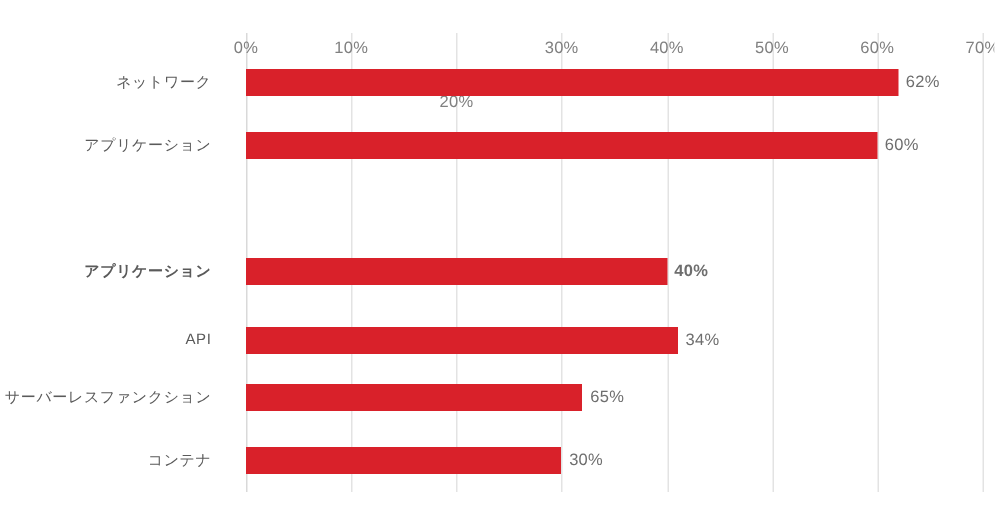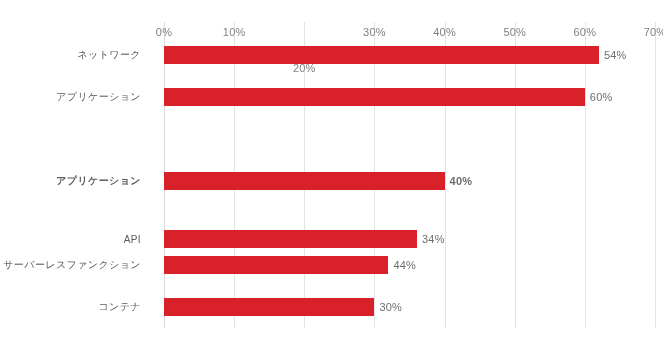--- a/index.html
+++ b/index.html
@@ -112,47 +112,47 @@
         <div class="tick-label" style="left: 280.571px;">40%</div>
         <div class="tick-label" style="left: 350.714px;">50%</div>
         <div class="tick-label" style="left: 420.857px;">60%</div>
         <div class="tick-label" style="left: 491px;">70%</div>
       </div>
 
     <div id="rows">
         <div class="row" style="top: 12px;">
           <div class="cat-label">ネットワーク</div>
           <div class="bar" style="width: 434.886px; background: rgb(217, 33, 42);">
-            <span class="bar-value">54%</span>
+            <span class="bar-value">62%</span>
           </div>
         </div>
         <div class="row" style="top: 54px;">
           <div class="cat-label">アプリケーション</div>
           <div class="bar" style="width: 420.857px; background: rgb(217, 33, 42);">
             <span class="bar-value">60%</span>
           </div>
         </div>
         <div class="row" style="top: 96px;">
         </div>
         <div class="row" style="top: 138px; font-weight: bold;">
           <div class="cat-label">アプリケーション</div>
           <div class="bar" style="width: 280.571px; background: rgb(217, 33, 42);">
             <span class="bar-value">40%</span>
           </div>
         </div>
-        <div class="row" style="top: 196px;">
+        <div class="row" style="top: 184px;">
           <div class="cat-label">API</div>
-          <div class="bar" style="width: 253px; background: rgb(217, 33, 42);">
+          <div class="bar" style="width: 288px; background: rgb(217, 33, 42);">
             <span class="bar-value">34%</span>
           </div>
         </div>
         <div class="row" style="top: 222px;">
           <div class="cat-label">サーバーレスファンクション</div>
           <div class="bar" style="width: 224.457px; background: rgb(217, 33, 42);">
-            <span class="bar-value">44%</span>
+            <span class="bar-value">65%</span>
           </div>
         </div>
         <div class="row" style="top: 264px;">
           <div class="cat-label">コンテナ</div>
           <div class="bar" style="width: 210.429px; background: rgb(217, 33, 42);">
             <span class="bar-value">30%</span>
           </div>
         </div>
       </div>
   </div>

